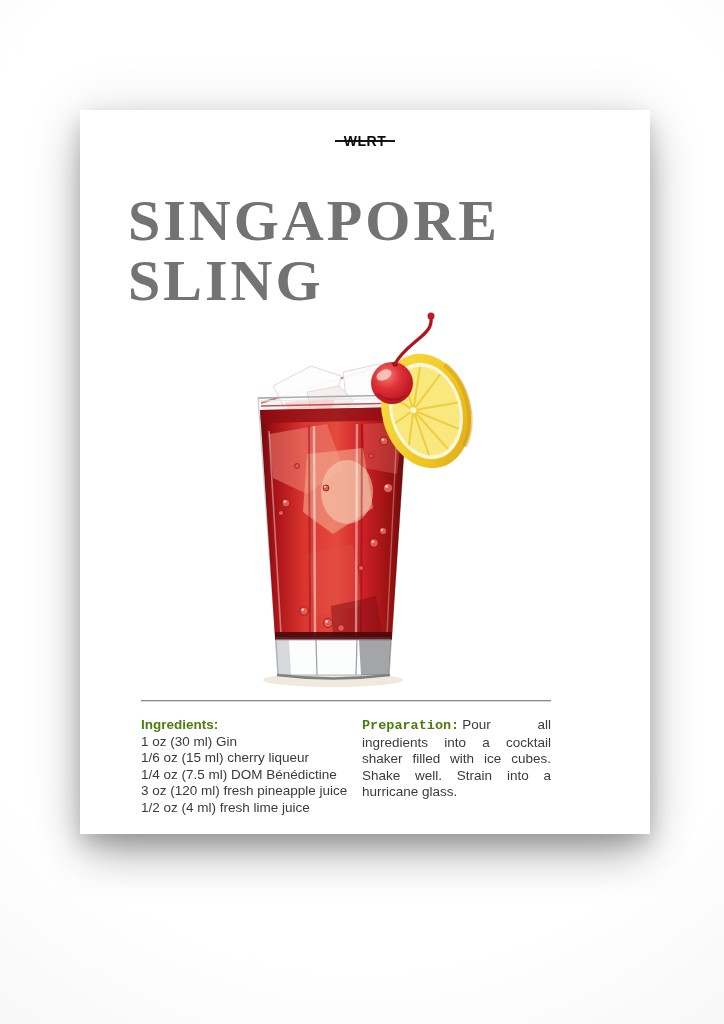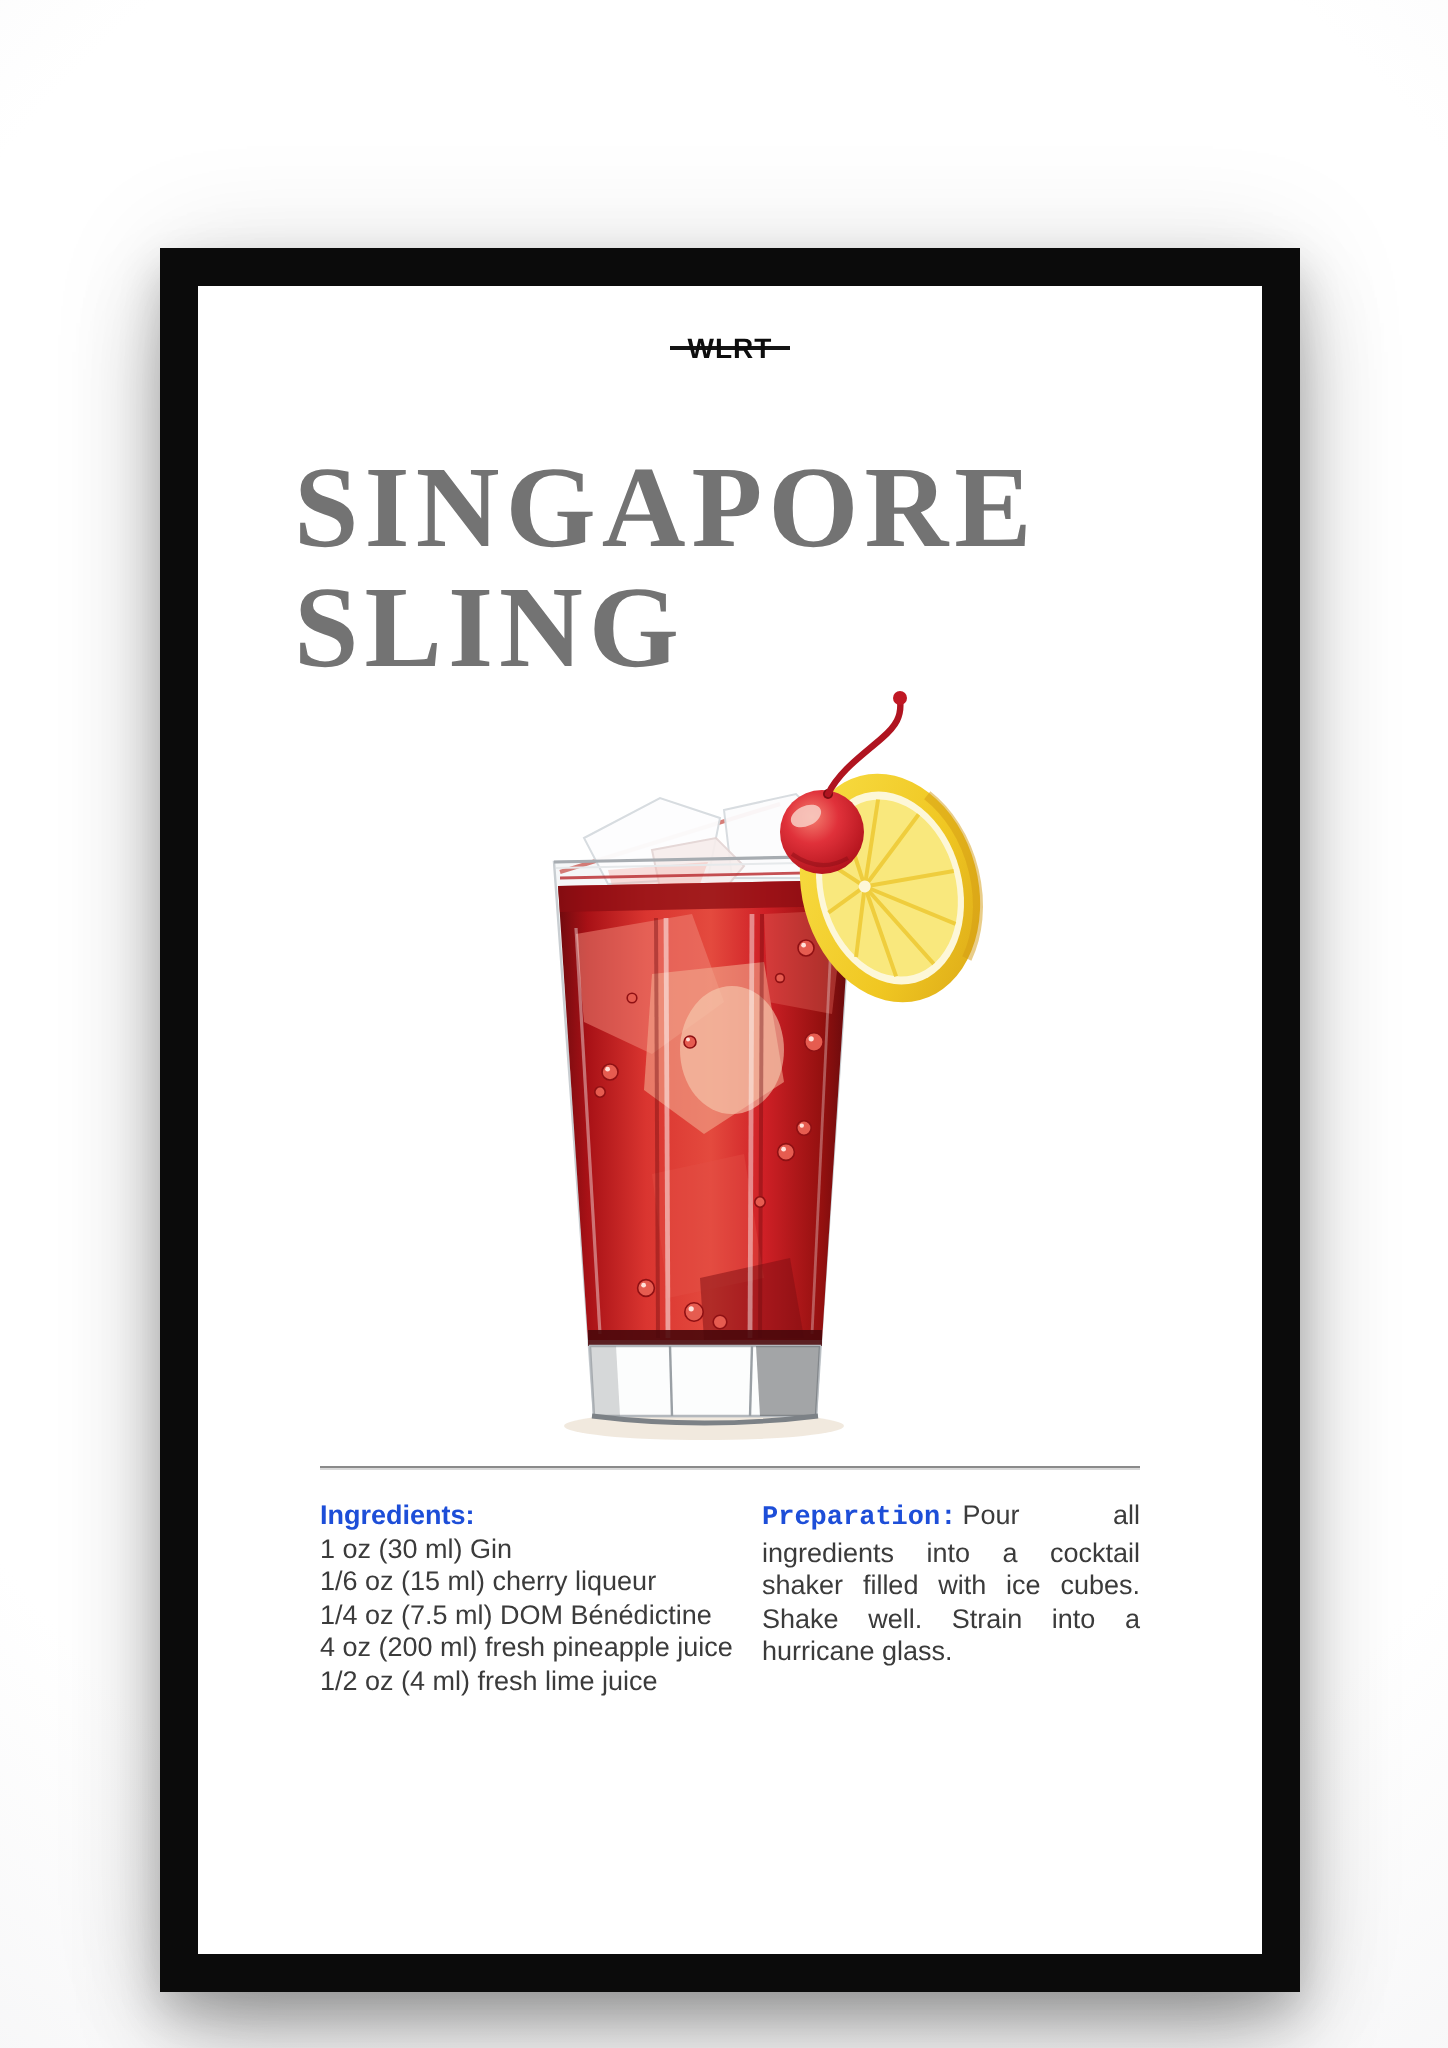--- a/index.html
+++ b/index.html
@@ -7,28 +7,26 @@
   body {
     font-family: "Liberation Sans", sans-serif;
     background:
       radial-gradient(120% 95% at 50% 42%, #ffffff 55%, #ededef 100%);
   }
 
   
   .frame {
     position: absolute;
     left: 80px; top: 110px;
-    width: 570px; height: 872px;
+    width: 570px; height: 724px;
     background: #0b0b0b;
-    padding: 19px;
     box-shadow:
       0 24px 44px -6px rgba(0,0,0,0.30),
       0 10px 20px rgba(0,0,0,0.16),
       0 0 55px rgba(0,0,0,0.10);
-    margin-top: 14px;
   }
   .mat {
     position: relative;
     width: 100%; height: 100%;
     background: #ffffff;
   }
 
   
   .logo {
     position: absolute;
@@ -86,21 +84,21 @@
     position: absolute;
     left: 61px; top: 607px;
     width: 410px;
     display: flex;
     color: #3b3b3b;
     font-size: 13.5px;
     line-height: 16.5px;
   }
   .col-ingredients { width: 221px; }
   .col-preparation { width: 189px; }
-  .col-heading { font-weight: 700; color: #1d4ed8; }
+  .col-heading { font-weight: 700; color: #4d7c0f; }
   .ingredient-list { list-style: none; }
   .prep-par {
     text-align: justify;
     hyphens: auto;
     -webkit-hyphens: auto;
   }
   .prep-par .col-heading { margin-right: 3px; font-family: Liberation Mono, monospace; }
 </style>
 </head>
 <body>
@@ -255,21 +253,21 @@
 
     <div class="divider"></div>
 
     <div class="columns">
       <div class="col-ingredients">
         <div class="col-heading">Ingredients:</div>
         <ul class="ingredient-list">
             <li>1 oz (30 ml) Gin</li>
             <li>1/6 oz (15 ml) cherry liqueur</li>
             <li>1/4 oz (7.5 ml) DOM Bénédictine</li>
-            <li>4 oz (200 ml) fresh pineapple juice</li>
+            <li>3 oz (120 ml) fresh pineapple juice</li>
             <li>1/2 oz (4 ml) fresh lime juice</li>
           </ul>
       </div>
       <div class="col-preparation">
         <p class="prep-par"><span class="col-heading">Preparation:</span><span>Pour all ingredients into a cocktail shaker filled with ice cubes. Shake well. Strain into a hurricane glass.</span></p>
       </div>
     </div>
 
   </div>
 </div>

